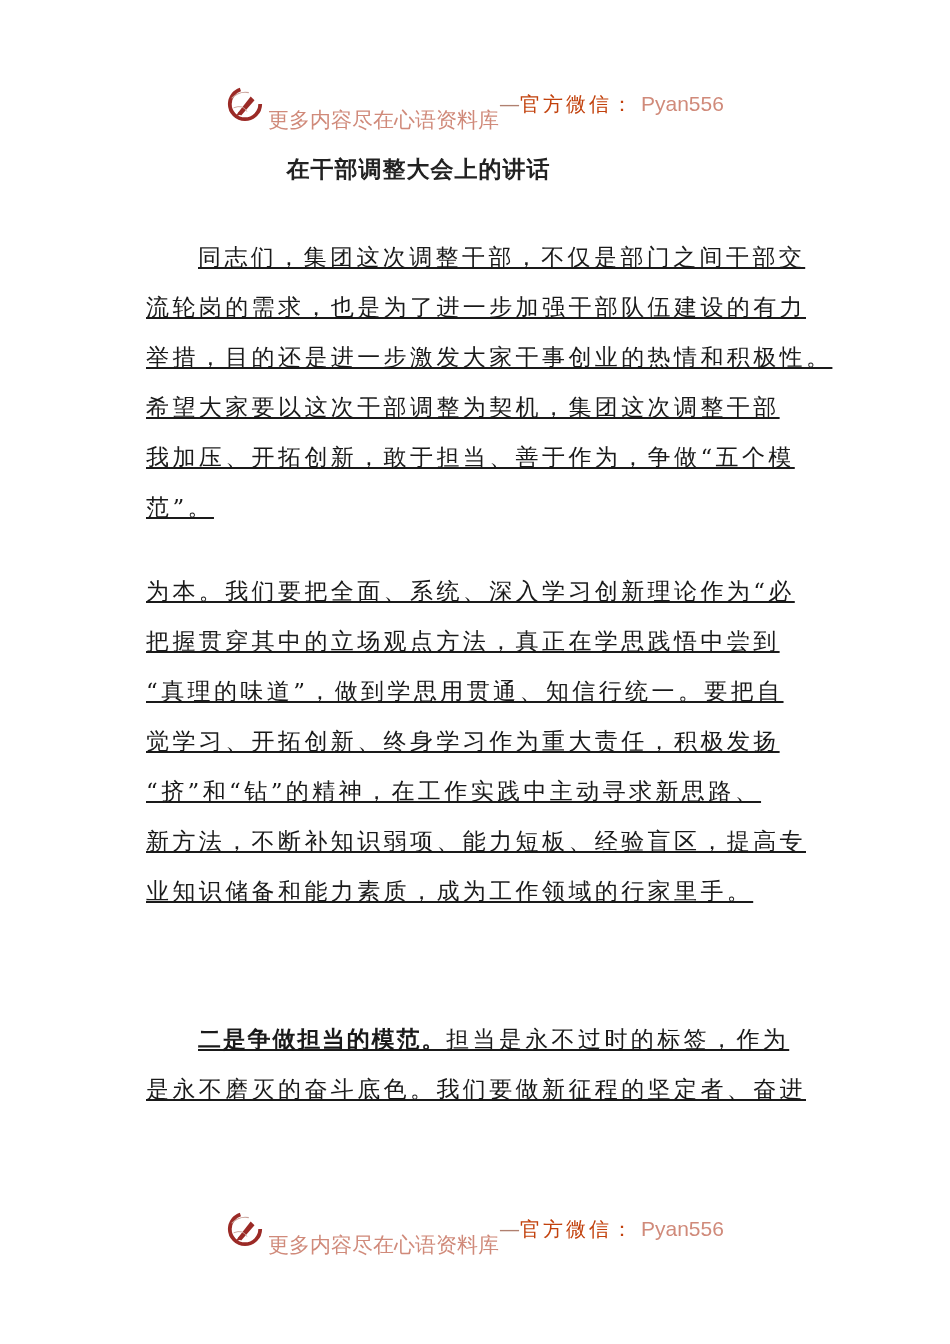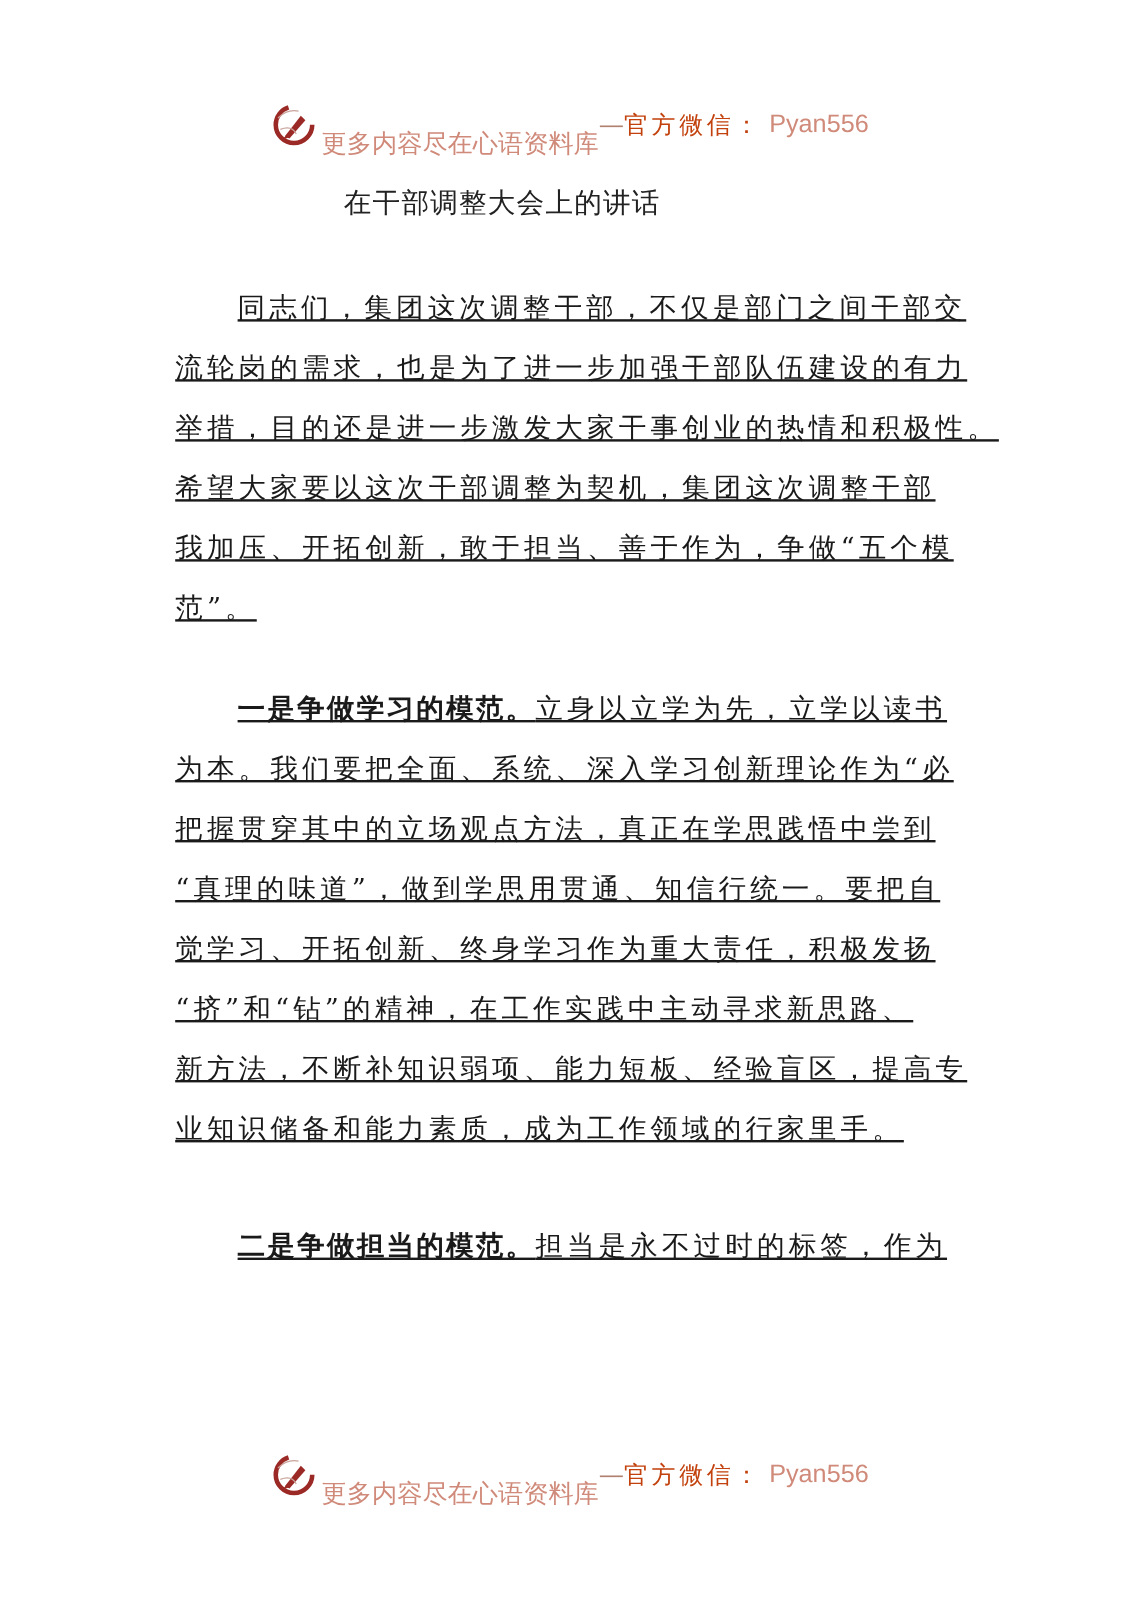--- a/index.html
+++ b/index.html
@@ -58,20 +58,21 @@
     .title {
       position: absolute;
       top: 154px;
       left: 0;
       width: 837px;
       text-align: center;
       font-family: "DejaVu Serif", serif;
       font-size: 23px;
       letter-spacing: 1px;
       color: #222;
+      font-weight: bold;
     }
     .body-text {
       position: absolute;
       left: 146px;
       width: 660px;
       font-family: "DejaVu Serif", serif;
       font-size: 23px;
       line-height: 50px;
       letter-spacing: 3.4px;
       color: #1a1a1a;
@@ -110,32 +111,32 @@
 <div class="body-text p1">
   <span class="line"><span class="indent"></span><span>同志们，集团这次调整干部，不仅是部门之间干部交</span></span>
   <span class="line">流轮岗的需求，也是为了进一步加强干部队伍建设的有力</span>
   <span class="line">举措，目的还是进一步激发大家干事创业的热情和积极性。</span>
   <span class="line">希望大家要以这次干部调整为契机，集团这次调整干部</span>
   <span class="line">我加压、开拓创新，敢于担当、善于作为，争做“五个模</span>
   <span class="line">范”。</span>
 </div>
 
 <div class="body-text p2">
-  <span class="line"><span class="indent"></span><span class="lead">一是争做学习的模范。</span><span>立身以立学为先，立学以读书</span></span>
   <span class="line">为本。我们要把全面、系统、深入学习创新理论作为“必</span>
   <span class="line">把握贯穿其中的立场观点方法，真正在学思践悟中尝到</span>
   <span class="line">“真理的味道”，做到学思用贯通、知信行统一。要把自</span>
   <span class="line">觉学习、开拓创新、终身学习作为重大责任，积极发扬</span>
   <span class="line">“挤”和“钻”的精神，在工作实践中主动寻求新思路、</span>
   <span class="line">新方法，不断补知识弱项、能力短板、经验盲区，提高专</span>
   <span class="line">业知识储备和能力素质，成为工作领域的行家里手。</span>
 </div>
 
 <div class="body-text p3">
   <span class="line"><span class="indent"></span><span class="lead">二是争做担当的模范。</span><span>担当是永不过时的标签，作为</span></span>
+  <span class="line">是永不磨灭的奋斗底色。我们要做新征程的坚定者、奋进</span>
 </div>
 
 <div class="banner banner-bottom">
   <svg class="logo" viewBox="0 0 40 40">
     <circle cx="20" cy="20" r="16" fill="none" stroke="#9b2a26" stroke-width="4" stroke-dasharray="70 30"></circle>
     <path d="M12 30 L26 12 L30 16 L16 32 Z" fill="#9b2a26"></path>
     <path d="M10 33 L14 28 L16 31 Z" fill="#9b2a26"></path>
     <path d="M6 14 Q14 6 24 8" fill="none" stroke="#c9a39b" stroke-width="1.2"></path>
     <path d="M8 24 Q18 20 22 28" fill="none" stroke="#c9a39b" stroke-width="1"></path>
   </svg>

